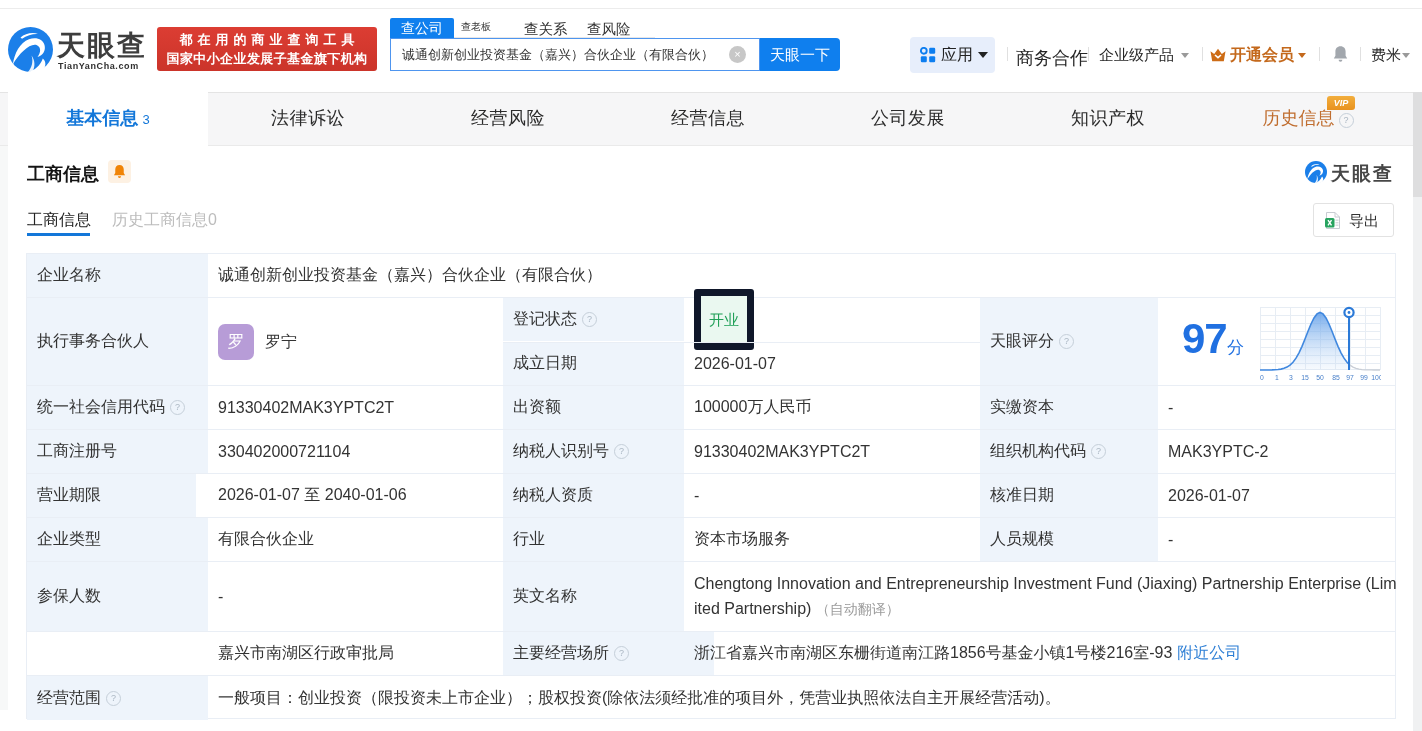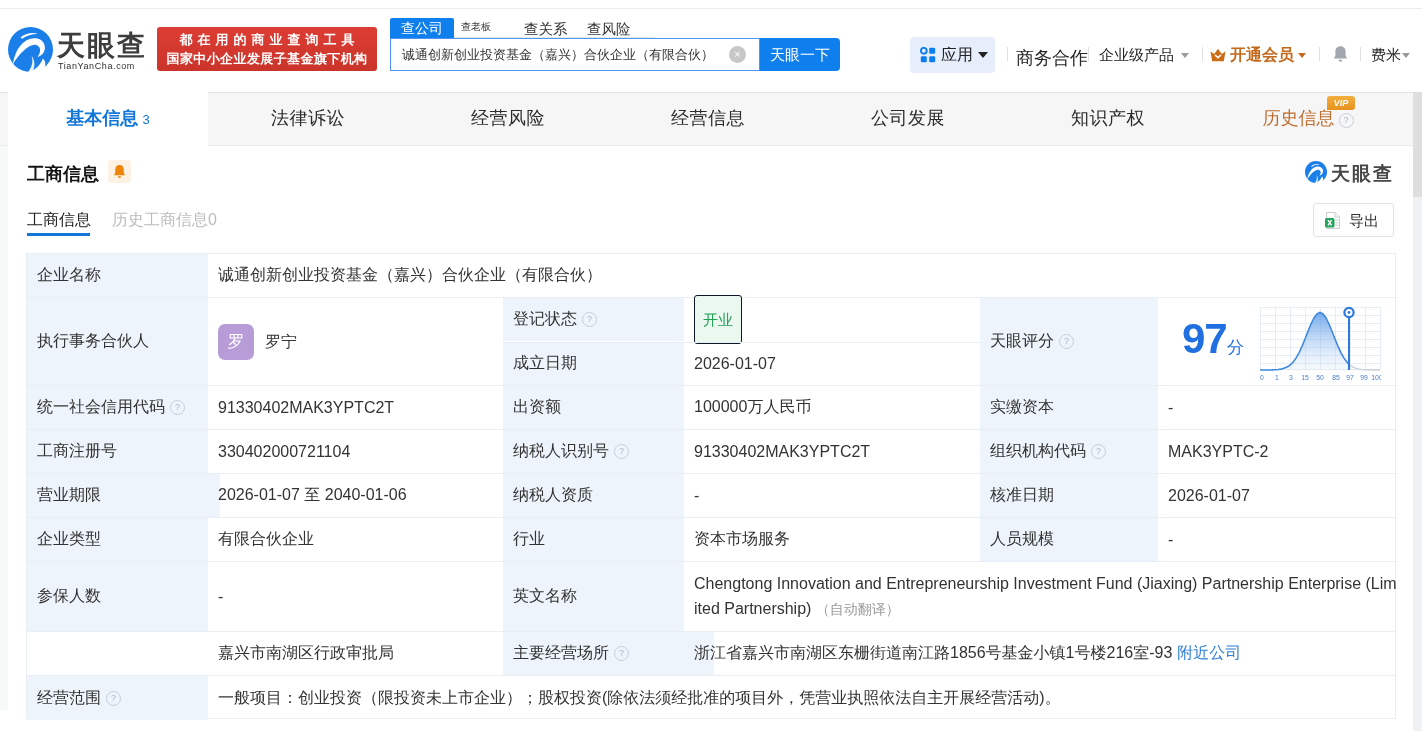--- a/index.html
+++ b/index.html
@@ -19,21 +19,21 @@
 <div class="a" style="left:0;top:8px;width:1422px;height:1px;background:#ececec"></div>
 
 <svg class="a" style="left:8px;top:27px" width="45" height="45" viewBox="0 0 45 45">
  <circle cx="22.5" cy="22.5" r="22.5" fill="#1b7fe9"></circle>
  <path d="M12.5 10.5 C17 6.5 24.5 5 30 7 C25.5 6.6 18.8 8 14 11.8 Z" fill="#fff"></path>
  <path d="M4.8 37.5 C6.5 26 12 15.5 21 12.2 C28.5 9.5 35 12.5 36.5 18 C38 23.5 35 28.5 29.5 30 C33 25.5 33.2 20.3 29 18.3 C23 15.4 11.5 25.5 4.8 37.5 Z" fill="#fff"></path>
  <path d="M20 45 C26.5 43.5 32.5 38.5 34.8 31.5 C38.6 34.8 38 40.3 34.2 43.2 C30 46.4 24 46.3 20 45 Z" fill="#fff"></path>
  <path d="M20 45 C24 40.5 25.5 34 23.5 28.5 C27 33 27.5 39.5 24.5 44.6 Z" fill="#fff" opacity=".9"></path>
 </svg>
 <div class="a" style="left:57px;top:27px;font-size:28px;font-weight:bold;color:#3d3d3d;letter-spacing:2px">天眼查</div>
-<div class="a" style="left:58px;top:61px;font-size:9px;font-weight:normal;color:#2f2f2f;letter-spacing:0.6px">TianYanCha.com</div>
+<div class="a" style="left:58px;top:61px;font-size:9px;font-weight:bold;color:#2f2f2f;letter-spacing:0.6px">TianYanCha.com</div>
 
 <div class="a" style="left:157px;top:27px;width:220px;height:44px;border-radius:3px;background:linear-gradient(#dc3d33,#cb342a);color:#fff;text-align:center;font-weight:bold">
  <div style="margin-top:4px;font-size:13px;letter-spacing:5px;text-indent:5px">都在用的商业查询工具</div>
  <div style="font-size:13px;margin-top:1px;letter-spacing:.4px">国家中小企业发展子基金旗下机构</div>
 </div>
 
 <div class="a" style="left:390px;top:18px;width:64px;height:20px;background:#0f7fee;border-radius:2px 2px 0 0;color:#fff;font-size:14px;text-align:center;line-height:20px">查公司</div>
 <div class="a" style="left:454px;top:37px;width:201px;height:1px;background:#e7e7e7"></div>
 <div class="a" style="left:461px;top:20px;font-size:10px;color:#333">查老板</div>
 <div class="a" style="left:524px;top:20px;font-size:14.5px;color:#333">查关系</div>
@@ -126,21 +126,21 @@
 
  <div class="row" style="top:44px;height:88px">
   <div class="cell lbl" style="left:0;width:181px">执行事务合伙人</div>
   <div class="cell" style="left:181px;width:295px;padding-left:0">
     <div style="position:absolute;left:10px;top:26px;width:36px;height:36px;border-radius:7px;background:#b79cd7;color:#fff;font-size:17px;text-align:center;line-height:36px">罗</div>
     <div style="position:absolute;left:57px;top:0;height:88px;line-height:88px;font-size:16px">罗宁</div>
   </div>
   <div class="cell lbl" style="left:476px;width:181px;height:43px;bottom:auto">登记状态<span class="q">?</span></div>
   <div class="cell lbl" style="left:476px;top:44px;width:181px;height:43px;bottom:auto">成立日期</div>
   <div class="cell" style="left:657px;width:296px;height:43px;bottom:auto">
-        <span style="display:inline-block;height:23px;line-height:23px;padding:12px 8px;border:1px solid #0f172a;border-radius:3px;background:#eaf8f0;color:#21a058;font-size:15px">开业</span>
+        <span style="display:inline-block;height:23px;line-height:23px;padding:12px 8px;border:7px solid #0f172a;border-radius:3px;background:#eaf8f0;color:#21a058;font-size:15px">开业</span>
       </div>
   <div class="cell" style="left:657px;top:44px;width:296px;height:43px;bottom:auto">2026-01-07</div>
   <div style="position:absolute;left:476px;top:43.5px;width:477px;height:1px;background:#e9eef5"></div>
   <div class="cell lbl" style="left:953px;width:178px">天眼评分<span class="q">?</span></div>
   <div class="cell" style="left:1131px;width:239px;padding-left:0">
     <div style="position:absolute;left:24px;top:20px;font-size:42px;line-height:1;font-weight:bold;color:#2070e1;letter-spacing:-1px">97</div>
     <div style="position:absolute;left:69px;top:38px;font-size:17px;color:#2070e1">分</div>
     <svg style="position:absolute;left:102px;top:8px" width="121" height="78" viewBox="0 0 121 78">
       <defs>
             <linearGradient id="bg1" x1="0" y1="0" x2="0" y2="1">
@@ -185,21 +185,21 @@
  <div class="row" style="top:176px;height:44px">
   <div class="cell lbl" style="left:0;width:181px">工商注册号</div>
   <div class="cell" style="left:181px;width:295px">330402000721104</div>
   <div class="cell lbl" style="left:476px;width:181px">纳税人识别号<span class="q">?</span></div>
   <div class="cell" style="left:657px;width:296px">91330402MAK3YPTC2T</div>
   <div class="cell lbl" style="left:953px;width:178px">组织机构代码<span class="q">?</span></div>
   <div class="cell" style="left:1131px;width:239px">MAK3YPTC-2</div>
  </div>
 
  <div class="row" style="top:220px;height:44px">
-  <div class="cell lbl" style="left:0;width:193px">营业期限</div>
+  <div class="cell lbl" style="left:0;width:169px">营业期限</div>
   <div class="cell" style="left:181px;width:295px">2026-01-07 至 2040-01-06</div>
   <div class="cell lbl" style="left:476px;width:181px">纳税人资质</div>
   <div class="cell" style="left:657px;width:296px">-</div>
   <div class="cell lbl" style="left:953px;width:178px">核准日期</div>
   <div class="cell" style="left:1131px;width:239px">2026-01-07</div>
  </div>
 
  <div class="row" style="top:264px;height:44px">
   <div class="cell lbl" style="left:0;width:181px">企业类型</div>
   <div class="cell" style="left:181px;width:295px">有限合伙企业</div>

